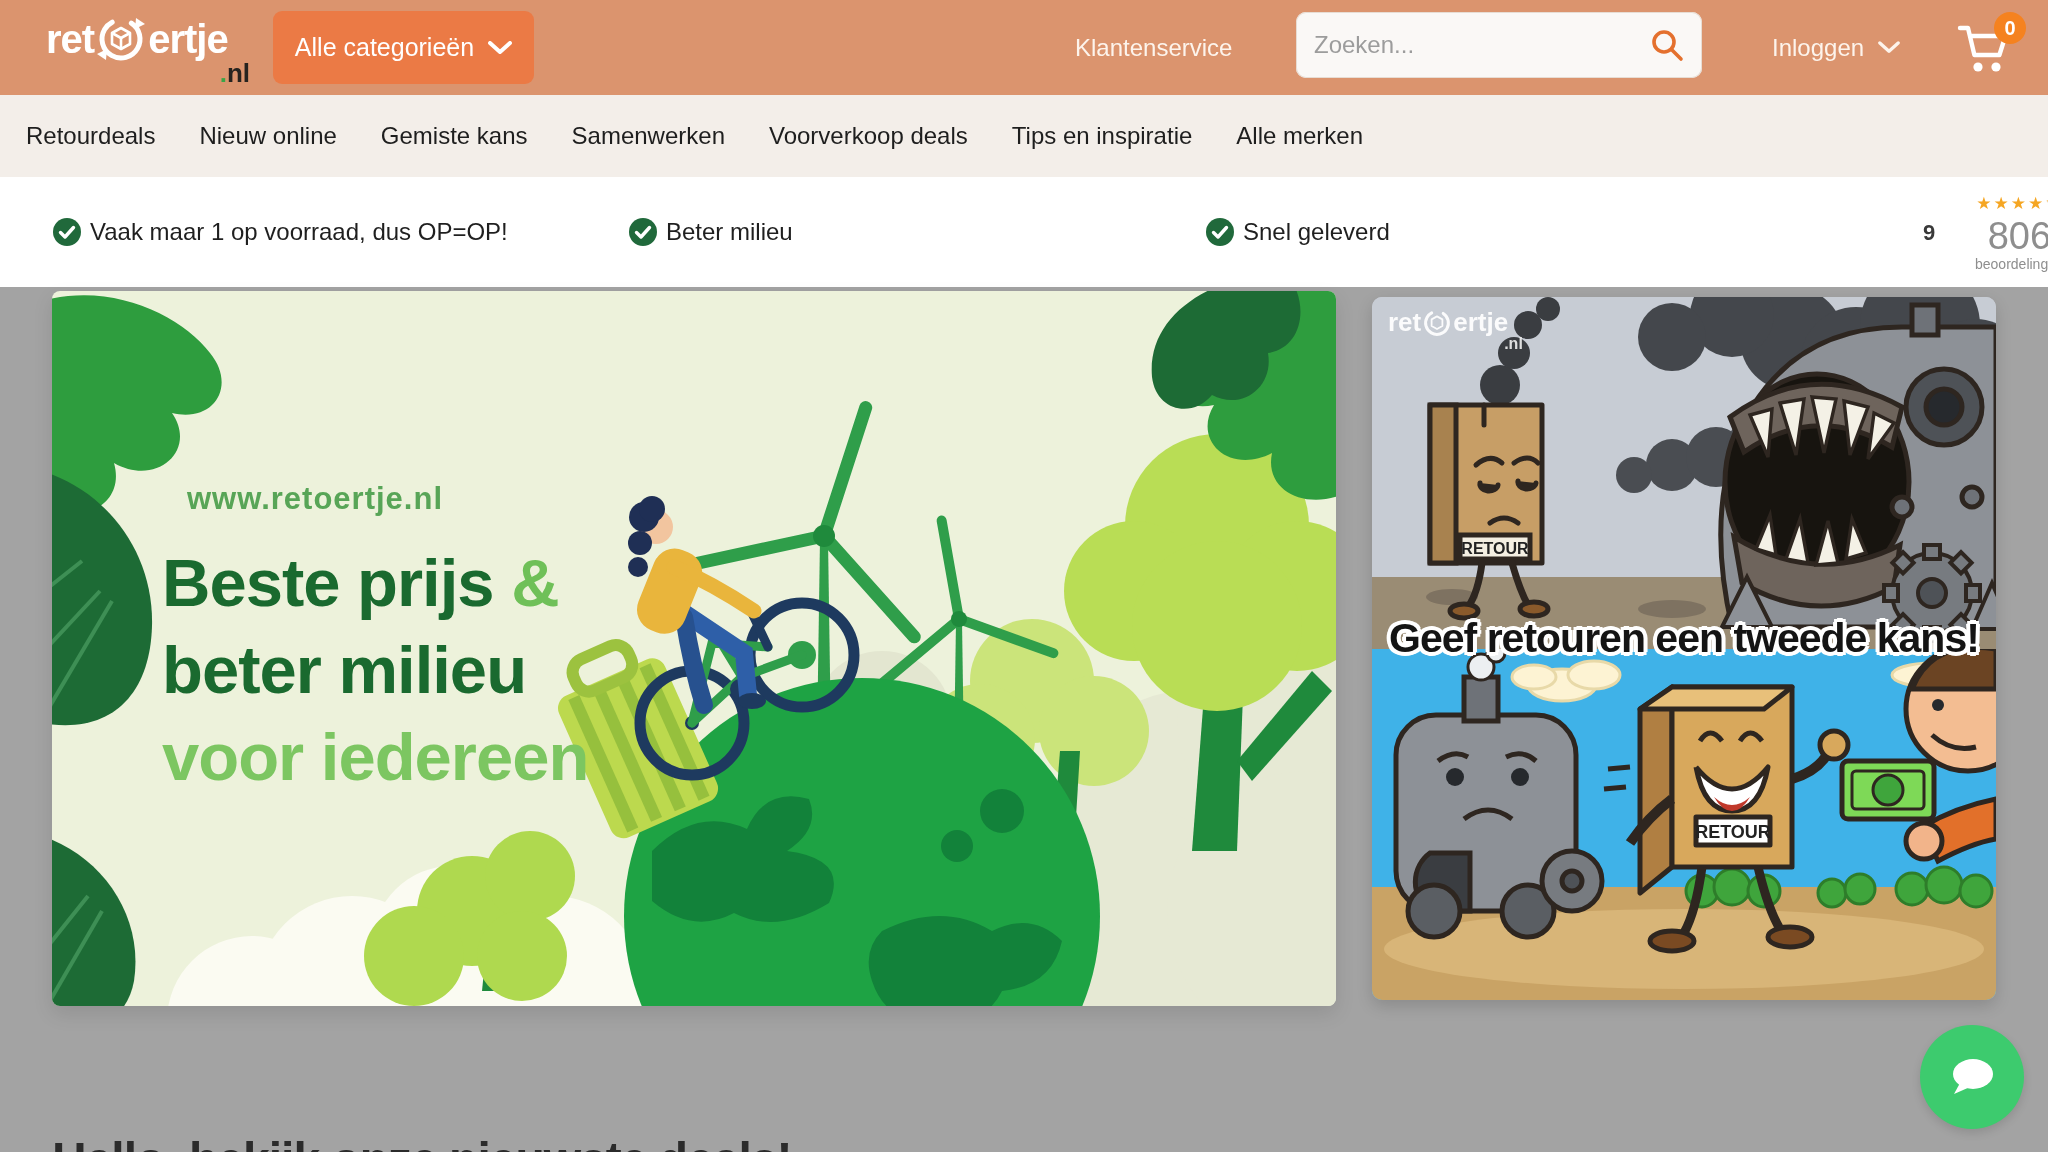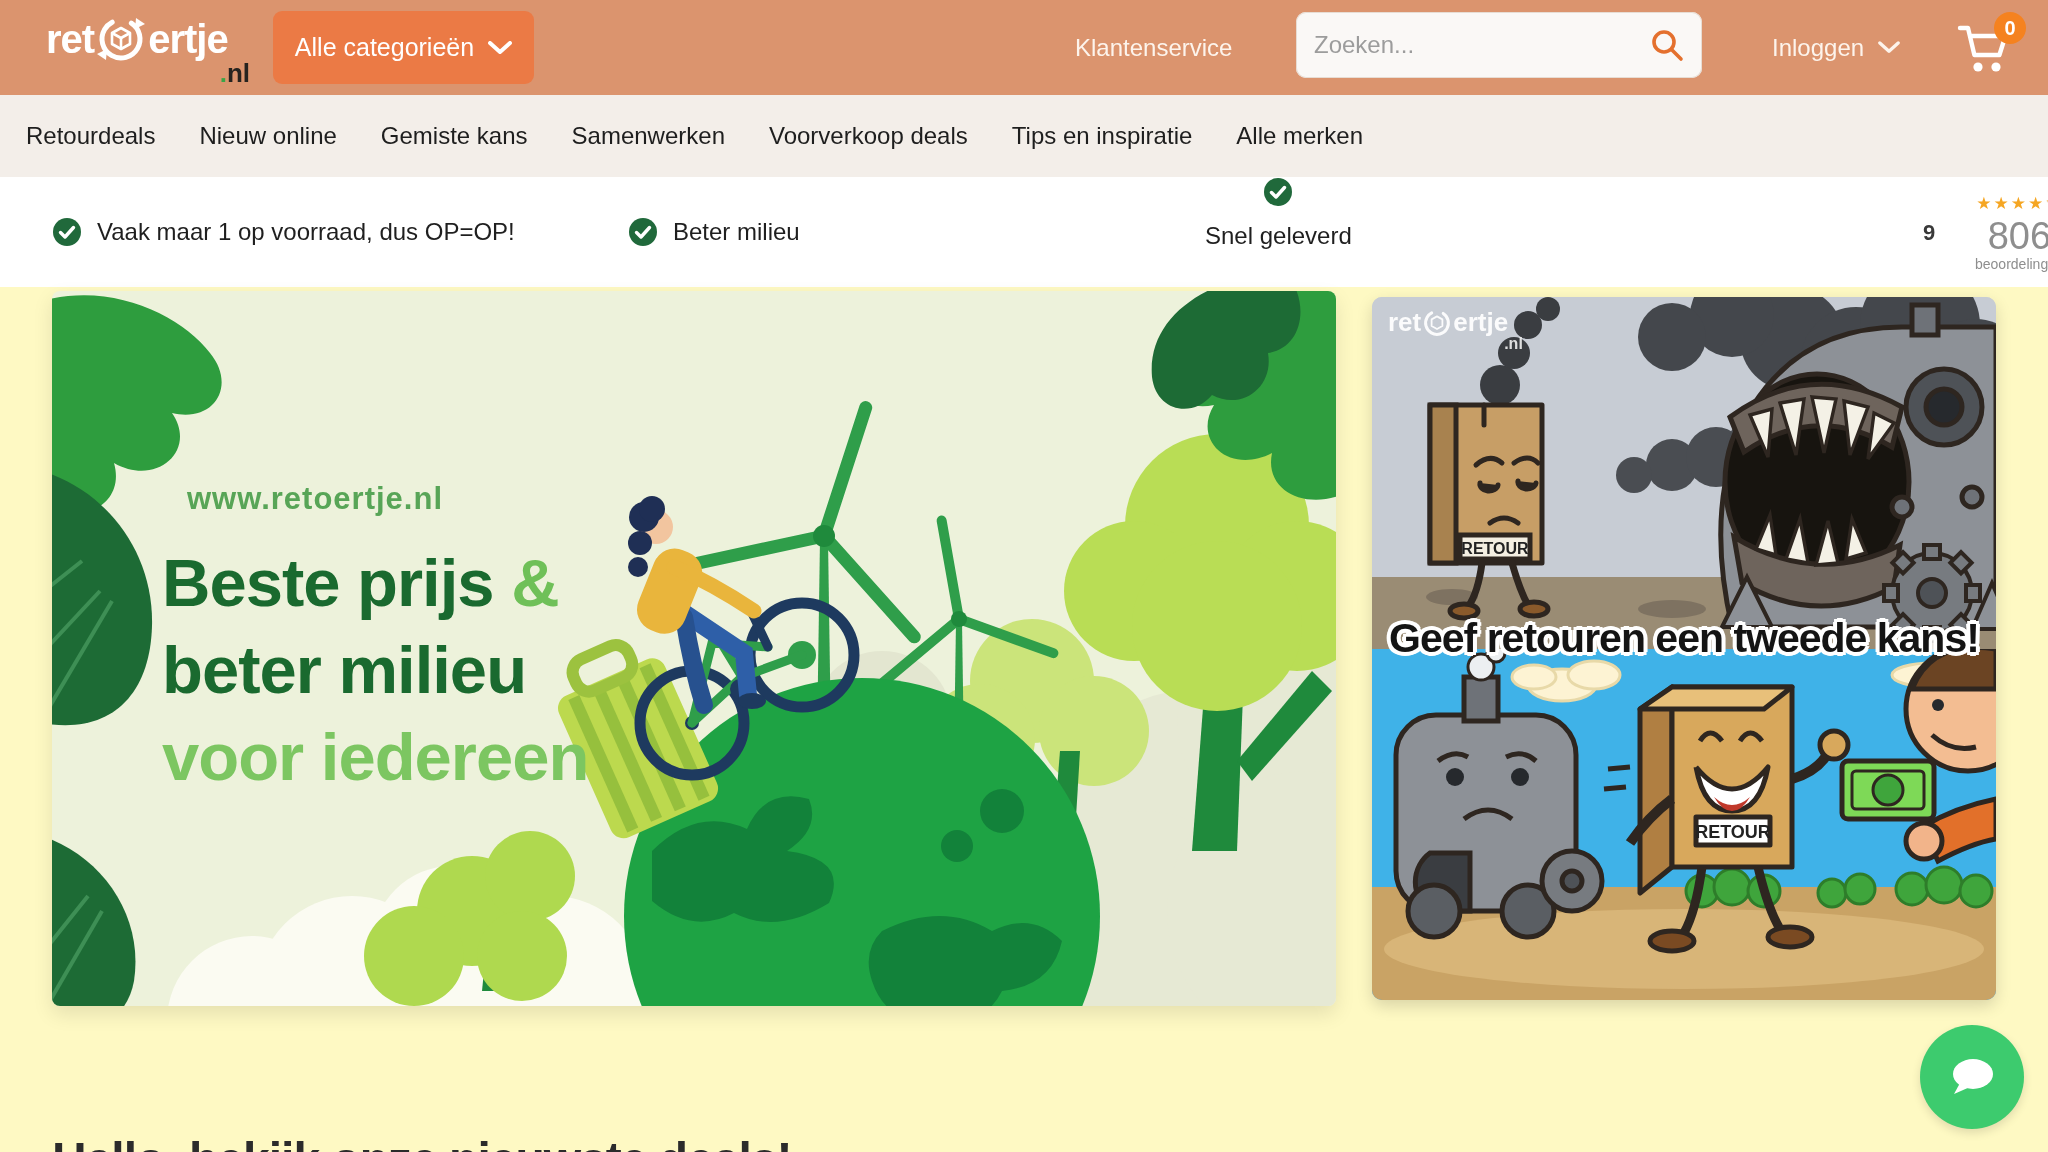--- a/index.html
+++ b/index.html
@@ -1,18 +1,18 @@
 <!DOCTYPE html>
 <html><head>
 <meta charset="utf-8">
 <style>
   * { margin:0; padding:0; box-sizing:border-box; }
   html,body { width:2048px; height:1152px; overflow:hidden; background:#fff;
     font-family:"Liberation Sans", sans-serif; }
-  .page { position:relative; width:2048px; height:1152px; background:#fef9c3; }
+  .page { position:relative; width:2048px; height:1152px; background:#a3a3a3; }
 
   
   .header { position:absolute; left:0; top:0; width:2048px; height:95px;
     background:#DB946E; display:flex; align-items:center; }
   .logo { position:absolute; left:46px; top:14px; display:flex; align-items:flex-start; cursor:pointer; }
   .logo-line { display:flex; align-items:center; color:#FFFFFF; font-weight:800; font-size:40px; letter-spacing:-1px; }
   .logo-icon { width:50px; height:50px; margin:0 2px; }
   .logo-nl { font-size:26px; font-weight:800; color:#26231F; margin-left:-8px; margin-top:44px; }
   .logo-nl .dot { color:#3BA447; }
 
@@ -34,24 +34,24 @@
     background:#F5821F; color:#fff; font-size:20px; font-weight:700; display:flex;
     align-items:center; justify-content:center; }
 
   
   .nav { position:absolute; left:0; top:95px; width:2048px; height:82px; background:#F3EEE9;
     display:flex; align-items:center; gap:44px; padding-left:26px; }
   .nav a { color:#1E1E1E; font-size:24px; text-decoration:none; cursor:pointer; }
 
   
   .uspbar { position:absolute; left:0; top:177px; width:2048px; height:110px; background:#fff; }
-  .usp { position:absolute; top:0; height:110px; display:flex; align-items:center; gap:15px;
+  .usp { position:absolute; top:0; height:110px; display:flex; align-items:center; gap:8px;
     color:#1F1F1F; font-size:24px; }
   .usp svg { flex:0 0 auto; }
-  .usp1 { left:52px; } .usp2 { left:628px; } .usp3 { left:1205px;flex-direction:column; }
+  .usp1 { left:52px; } .usp2 { left:628px; } .usp3 { left:1205px; }
 
   .rating { position:absolute; left:1893px; top:18px; display:flex; align-items:center; gap:10px; }
   .rating-ring { width:72px; height:72px; border-radius:50%;
     background:conic-gradient(from -20deg,#F6C445 0 14%,#9ACB3C 14 34%,#4CAF50 34 58%,#C9D23A 58 72%,#F6C445 72 82%,#E8772E 82 90%,#D63B2F 90 100%);
     display:flex; align-items:center; justify-content:center; }
   .rating-ring .inner { width:44px; height:44px; border-radius:50%; background:#fff;
     display:flex; align-items:center; justify-content:center; font-size:22px; font-weight:700; color:#3A3A3A; }
   .rating-right { display:flex; flex-direction:column; align-items:center; line-height:1; }
   .stars { font-size:17px; letter-spacing:2px; color:#F5A623; height:20px; }
   .stars .half { position:relative; color:#E8D9BF; }

